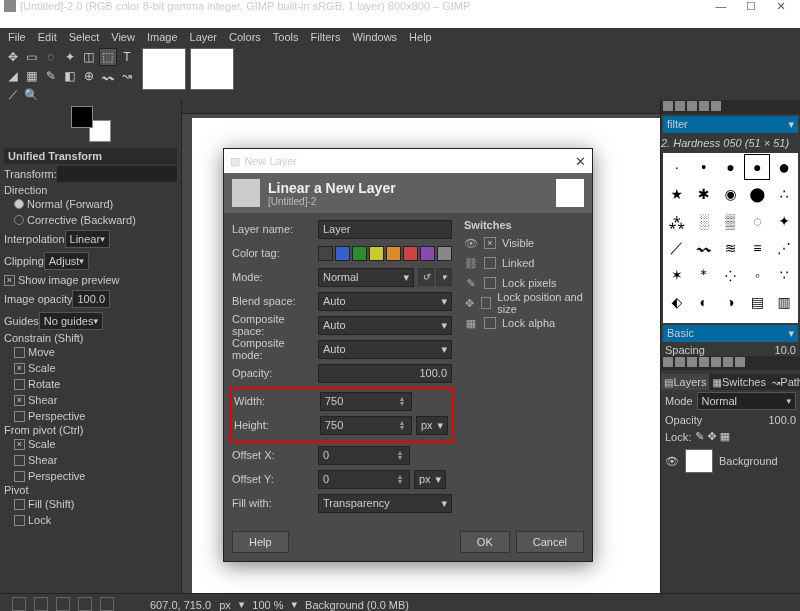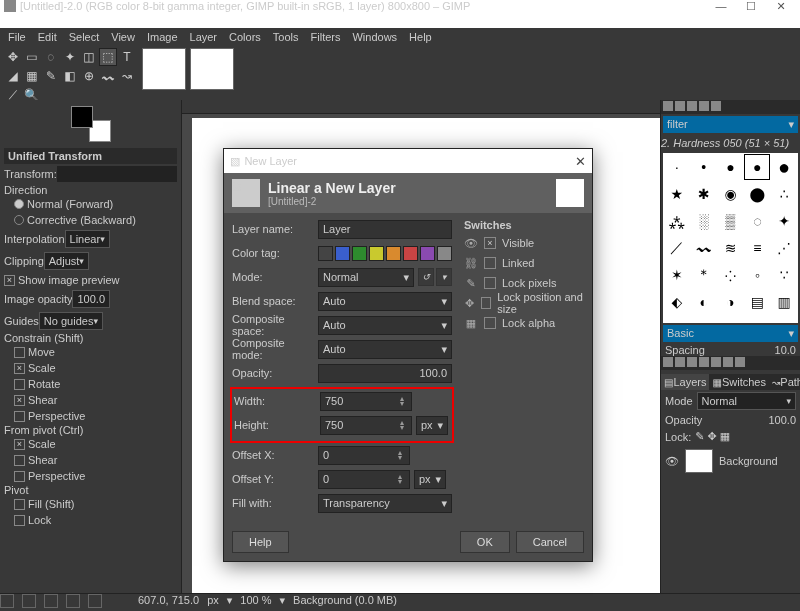--- a/index.html
+++ b/index.html
@@ -40,21 +40,21 @@
 .rp-icons i{width:10px;height:10px;background:#888}
 .sel2{background:#0369a1;padding:2px 4px;display:flex;justify-content:space-between;margin:2px}
 .brushes{height:170px;background:#fff;margin:2px;display:grid;grid-template-columns:repeat(5,1fr);grid-auto-rows:26px;gap:1px;padding:1px;overflow:hidden}
 .brushes .b{display:flex;align-items:center;justify-content:center;color:#000;font-size:14px}
 .rp-tabs{display:flex;background:#2a2a2a;margin-top:4px}
 .rp-tabs .tab{flex:1;padding:2px 3px;text-align:center;font-size:10px}
 .rp-tabs .tab.act{background:#444}
 .layerrow{display:flex;align-items:center;padding:4px;gap:6px}
 .layerrow .eye{width:14px}
 .layerrow .lyth{width:28px;height:24px;background:#fff;border:1px solid #666}
-.statusbar{position:absolute;bottom:0;left:0;right:0;height:18px;background:#383838;border-top:1px solid #222;display:flex;align-items:flex-start;padding:0 0;gap:8px;font-size:10px;color:#aaa}
+.statusbar{position:absolute;bottom:0;left:0;right:0;height:18px;background:#383838;border-top:1px solid #222;display:flex;align-items:flex-end;padding:0 12px;gap:8px;font-size:10px;color:#aaa}
 .statusbar .sbicon{width:14px;height:14px;border:1px solid #666}
 
 .dialog{position:absolute;left:223px;top:148px;width:370px;background:#4a4a4a;border:1px solid #222;box-shadow:0 4px 20px rgba(0,0,0,.5)}
 .dlg-title{height:24px;background:#fff;display:flex;align-items:center;padding:0 6px;color:#444}
 .dlg-title .spacer{flex:1}
 .dlg-title .x{color:#444;font-size:13px;cursor:pointer}
 .dlg-head{background:#606060;padding:6px 8px;display:flex;align-items:center;gap:8px}
 .dlg-head .dicon{width:28px;height:28px;background:#ccc}
 .dlg-head .t1{font-size:14px;font-weight:bold;color:#eee}
 .dlg-head .t2{font-size:10px;color:#bbb}

